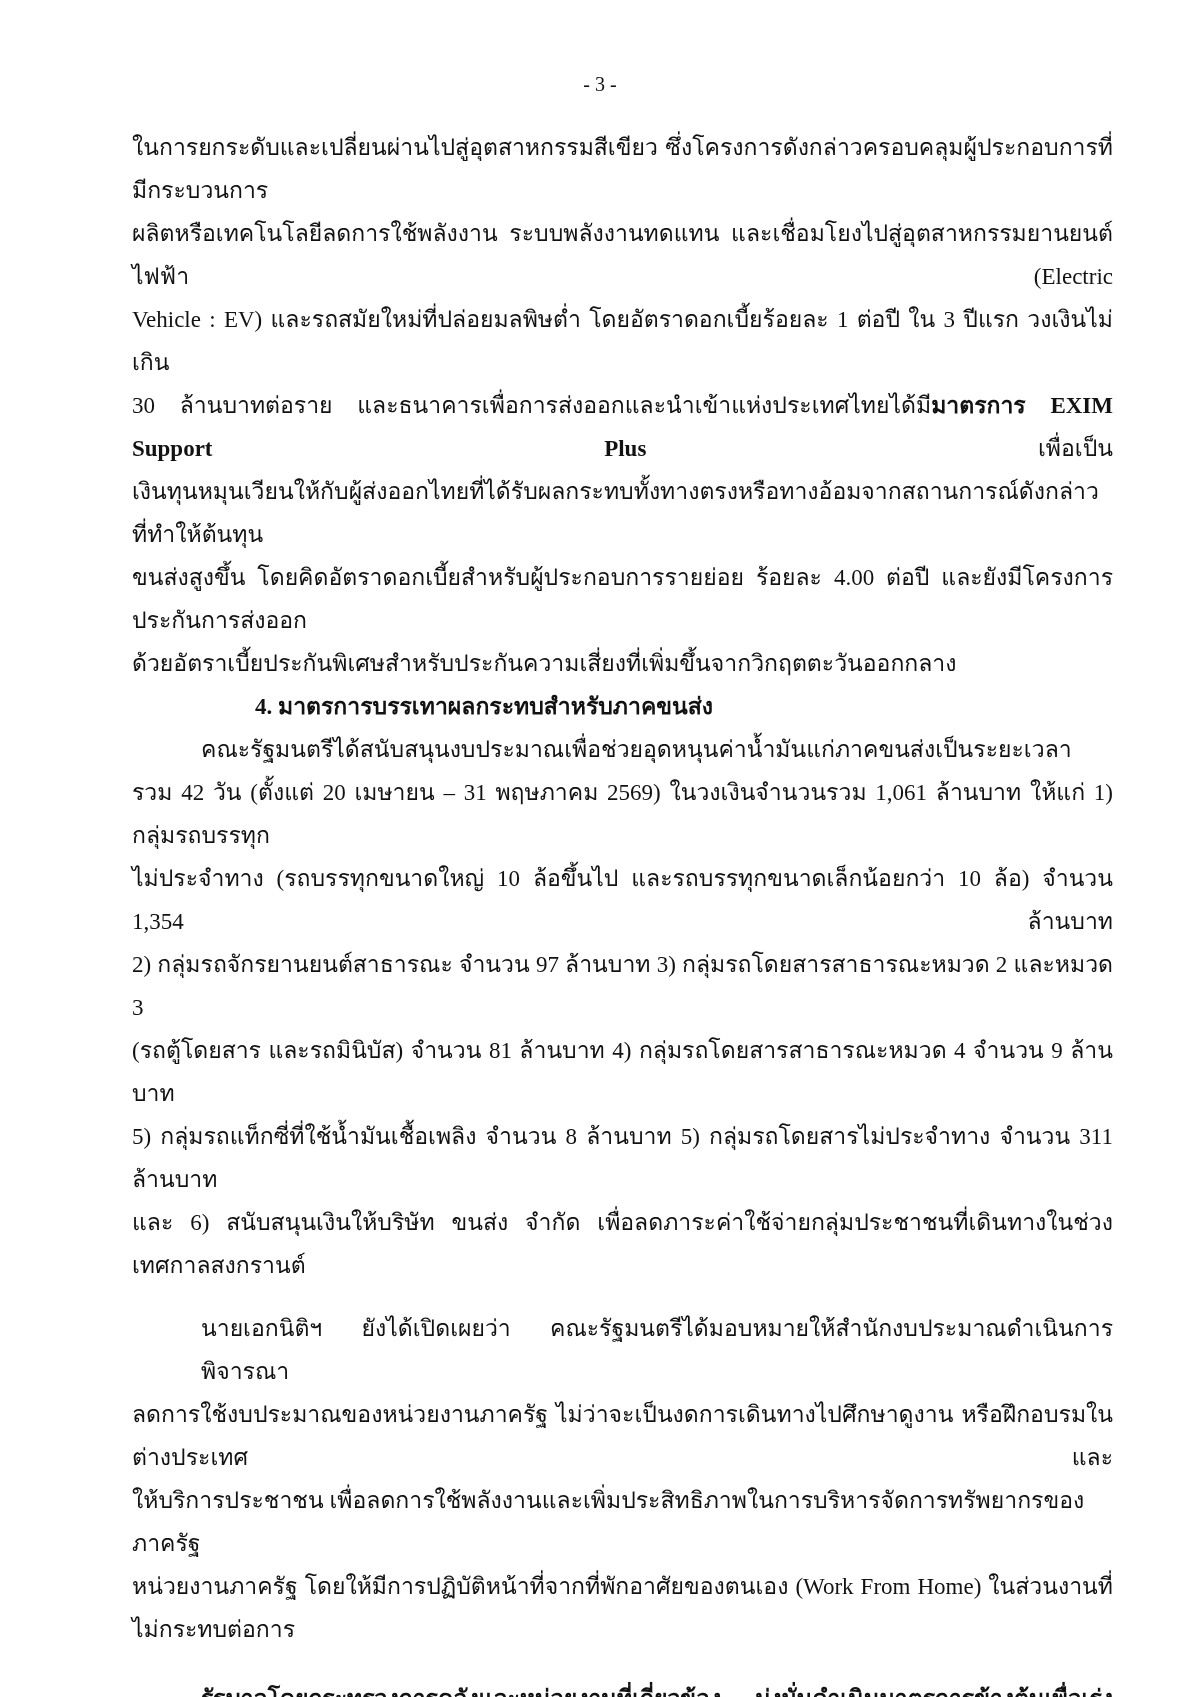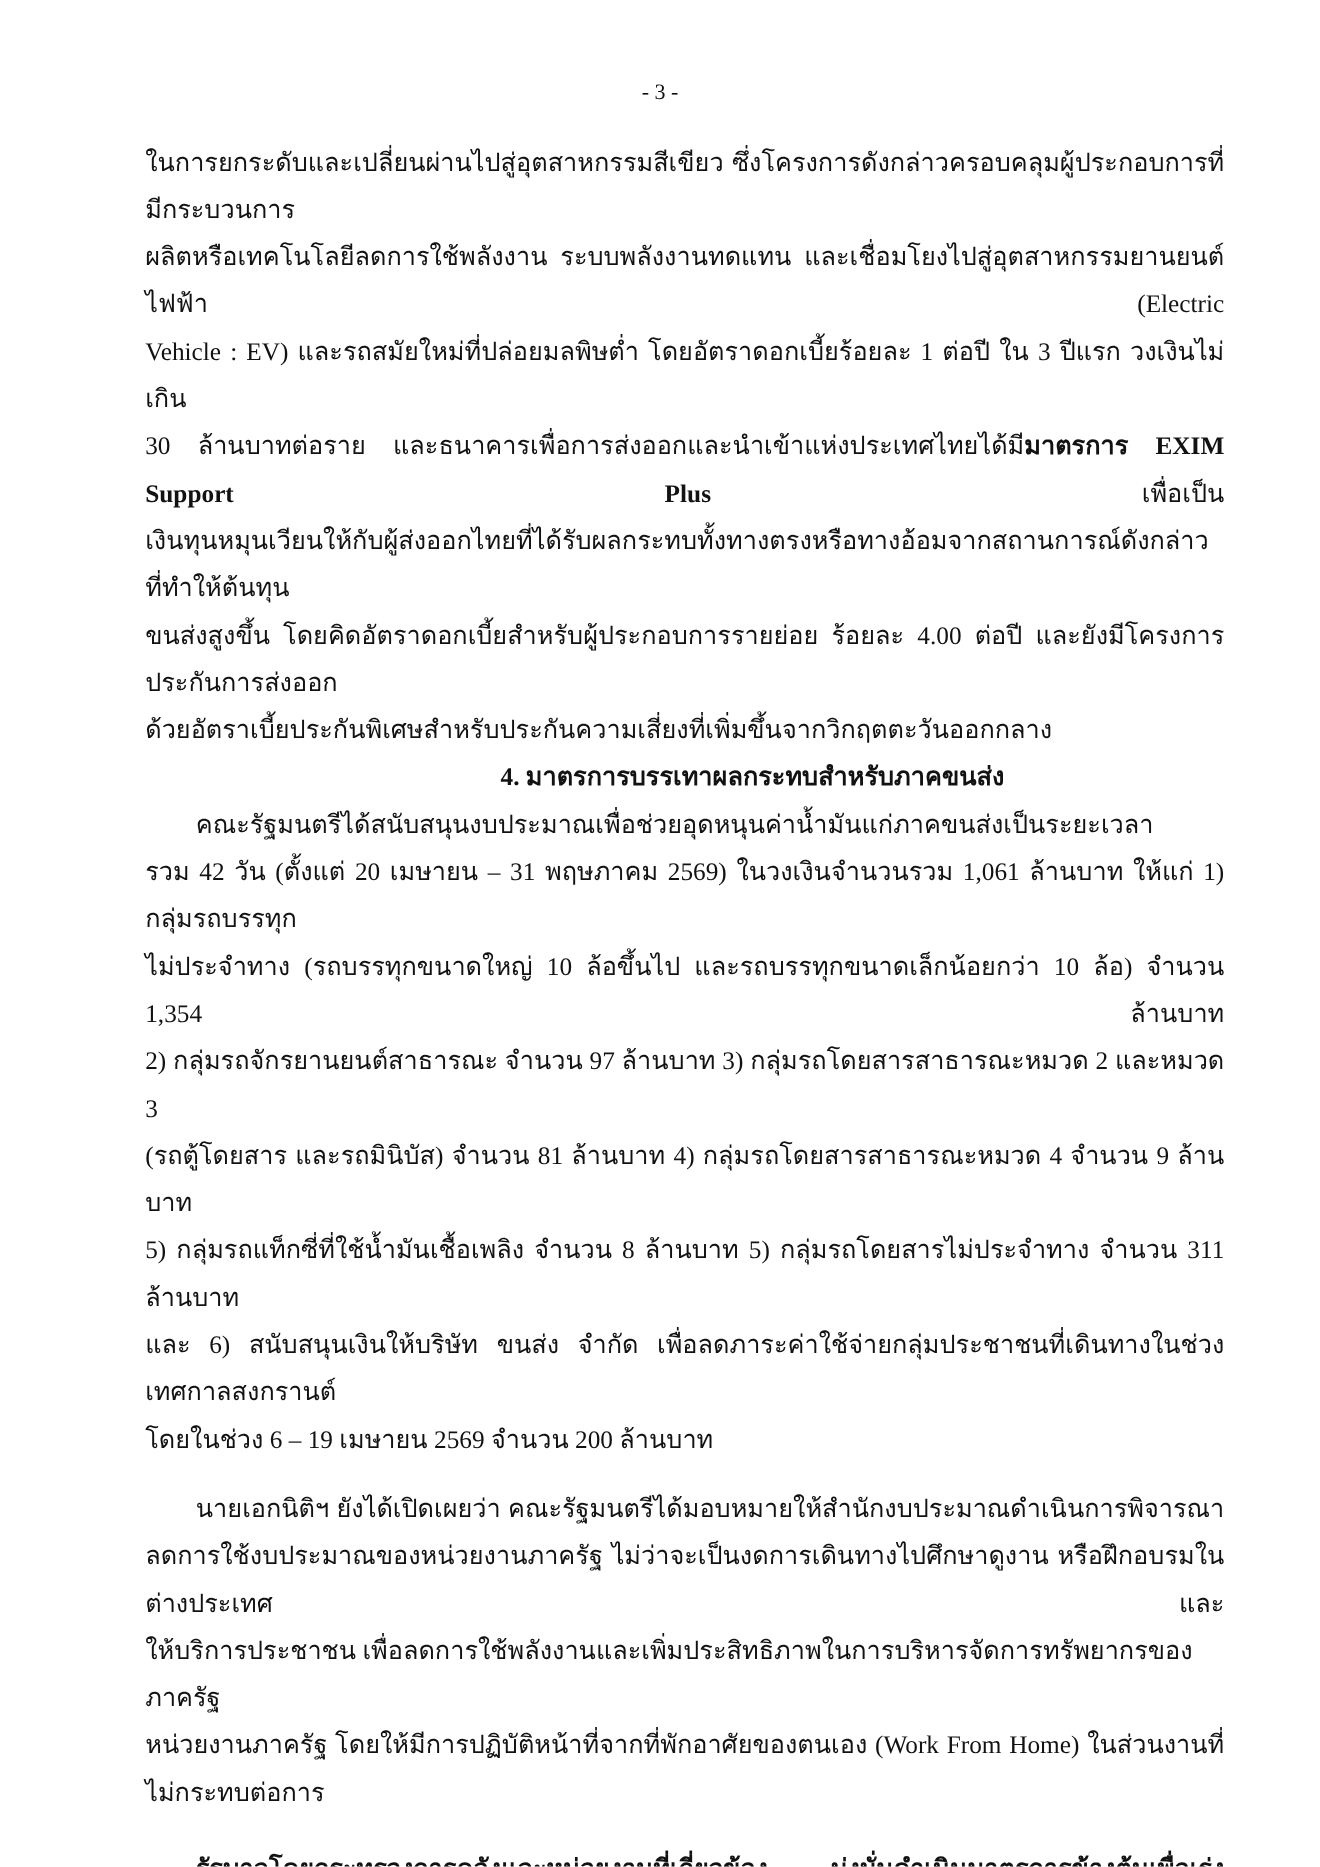--- a/index.html
+++ b/index.html
@@ -19,27 +19,26 @@
     line-height:24px;
   }
   .content { margin:30px 87px 0 90px; }
   .line {
     font-size:23px;
     line-height:43px;
     white-space:normal;
     margin-left:42px;
   }
   .just { text-align:justify; text-align-last:justify; }
-  .indent { margin-left:88px; }
+  .indent { margin-left:111px; }
   .heading {
     font-weight:bold;
     margin-left:165px;
     font-size:23px;
     line-height:43px;
-    text-align:center;
   }
   .b { font-weight:bold; }
   .gap-sm { margin-top:20px; }
   .gap-md { margin-top:26px; }
 </style>
 </head>
 <body>
 
 <div class="page">
 
@@ -60,21 +59,20 @@
     <div class="heading">4. มาตรการบรรเทาผลกระทบสำหรับภาคขนส่ง</div>
 
     <div>
       <div class="line just indent">คณะรัฐมนตรีได้สนับสนุนงบประมาณเพื่อช่วยอุดหนุนค่าน้ำมันแก่ภาคขนส่งเป็นระยะเวลา</div>
       <div class="line just">รวม 42 วัน (ตั้งแต่ 20 เมษายน – 31 พฤษภาคม 2569) ในวงเงินจำนวนรวม 1,061 ล้านบาท ให้แก่ 1) กลุ่มรถบรรทุก</div>
       <div class="line just">ไม่ประจำทาง (รถบรรทุกขนาดใหญ่ 10 ล้อขึ้นไป และรถบรรทุกขนาดเล็กน้อยกว่า 10 ล้อ) จำนวน 1,354 ล้านบาท</div>
       <div class="line just">2) กลุ่มรถจักรยานยนต์สาธารณะ จำนวน 97 ล้านบาท 3) กลุ่มรถโดยสารสาธารณะหมวด 2 และหมวด 3</div>
       <div class="line just">(รถตู้โดยสาร และรถมินิบัส) จำนวน 81 ล้านบาท 4) กลุ่มรถโดยสารสาธารณะหมวด 4 จำนวน 9 ล้านบาท</div>
       <div class="line just">5) กลุ่มรถแท็กซี่ที่ใช้น้ำมันเชื้อเพลิง จำนวน 8 ล้านบาท 5) กลุ่มรถโดยสารไม่ประจำทาง จำนวน 311 ล้านบาท</div>
       <div class="line just">และ 6) สนับสนุนเงินให้บริษัท ขนส่ง จำกัด เพื่อลดภาระค่าใช้จ่ายกลุ่มประชาชนที่เดินทางในช่วงเทศกาลสงกรานต์</div>
-      <div class="line">โดยในช่วง 6 – 19 เมษายน 2569 จำนวน 200 ล้านบาท</div>
     </div>
 
     <div class="gap-sm">
       <div class="line just indent">นายเอกนิติฯ ยังได้เปิดเผยว่า คณะรัฐมนตรีได้มอบหมายให้สำนักงบประมาณดำเนินการพิจารณา</div>
       <div class="line just">ลดการใช้งบประมาณของหน่วยงานภาครัฐ ไม่ว่าจะเป็นงดการเดินทางไปศึกษาดูงาน หรือฝึกอบรมในต่างประเทศ และ</div>
       <div class="line">ให้บริการประชาชน เพื่อลดการใช้พลังงานและเพิ่มประสิทธิภาพในการบริหารจัดการทรัพยากรของภาครัฐ</div>
       <div class="line just">หน่วยงานภาครัฐ โดยให้มีการปฏิบัติหน้าที่จากที่พักอาศัยของตนเอง (Work From Home) ในส่วนงานที่ไม่กระทบต่อการ</div>
     </div>
 
     <div class="gap-md b">

